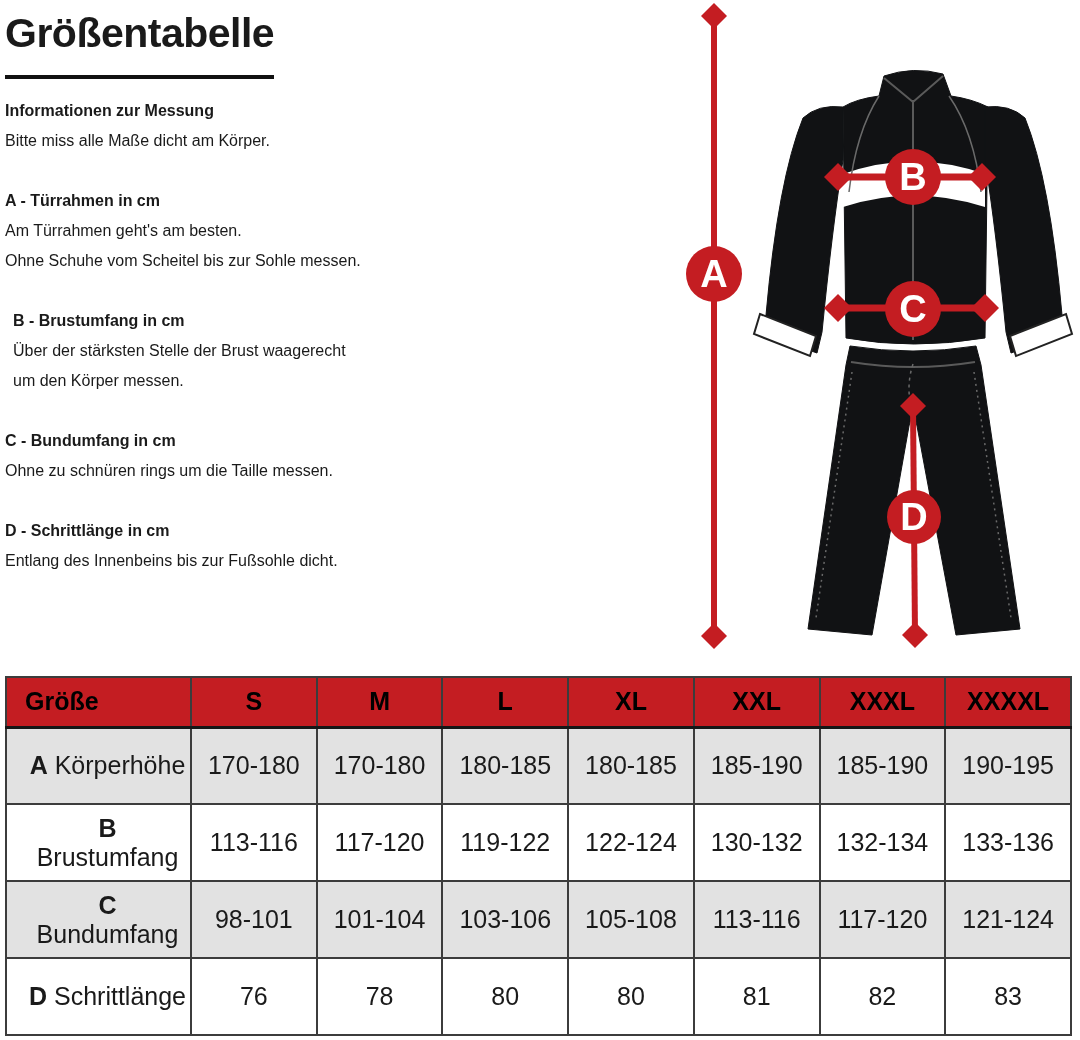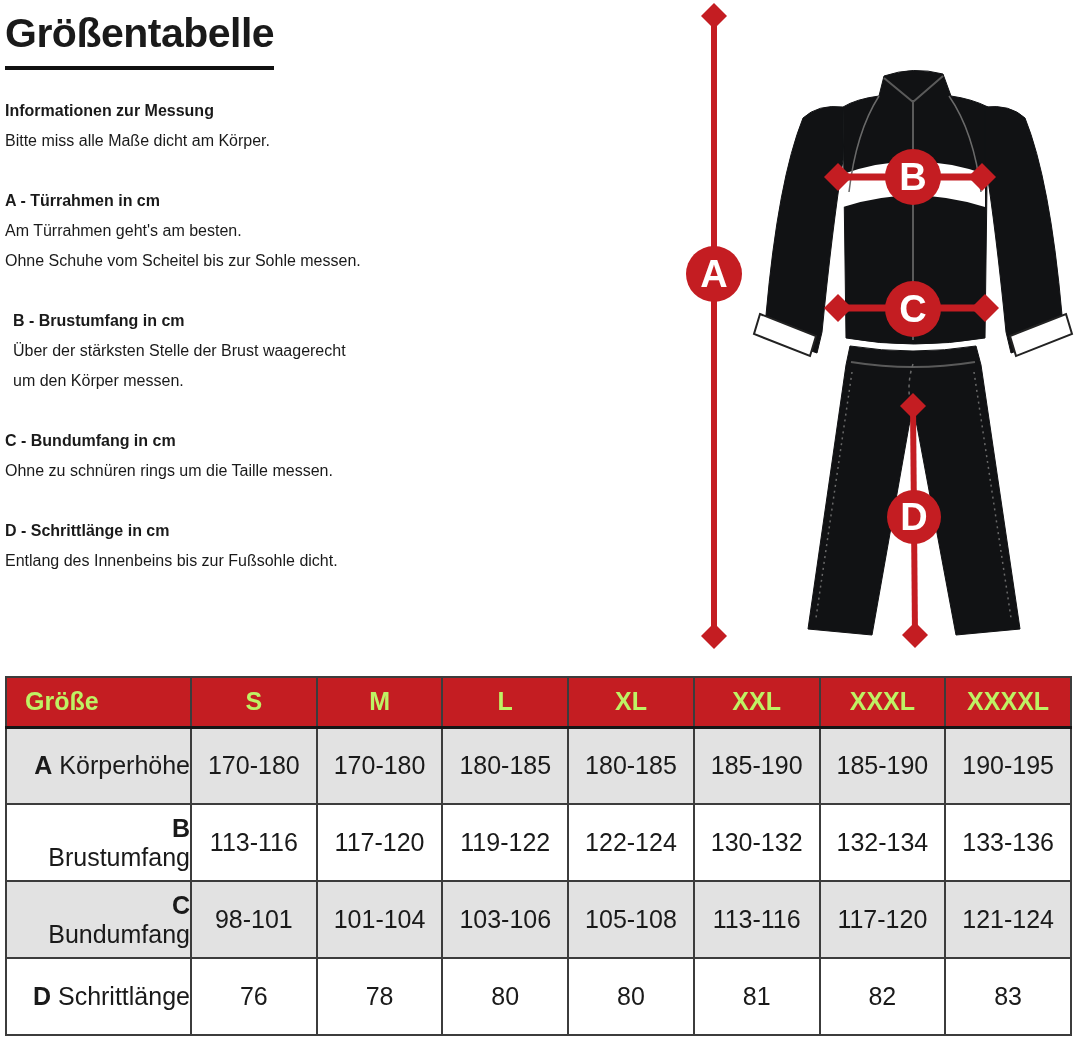--- a/index.html
+++ b/index.html
@@ -3,21 +3,21 @@
 <meta charset="utf-8">
 <style>
   :root { --accent: #c41d22; --ink: #1a1a1a; --row-gray: #e2e2e2; --tbl-border: #3c3c3c; }
   * { margin: 0; padding: 0; box-sizing: border-box; }
   html, body { background: #ffffff; }
   body { width: 1080px; height: 1040px; font-family: "Liberation Sans", sans-serif; color: var(--ink); position: relative; overflow: hidden; }
 
   .page-title {
     position: absolute; left: 5px; top: 10px;
     font-size: 41px; font-weight: bold; letter-spacing: -0.5px;
-    border-bottom: 4px solid #111; padding-bottom: 9px; display: inline-block;
+    border-bottom: 4px solid #111; padding-bottom: 18px; display: inline-block;
   }
 
   .textblock { position: absolute; left: 5px; width: 560px; font-size: 16px; line-height: 30px; }
   .textblock .hd { font-weight: bold; }
 
   .pos-intro { top: 96px; }
   .pos-a { top: 186px; }
   .pos-b { top: 306px; margin-left: 8px; }
   .pos-c { top: 426px; }
   .pos-d { top: 516px; }
@@ -33,32 +33,32 @@
   .cuff     { fill: #ffffff; stroke: #222; stroke-width: 2; }
   .band     { fill: #ffffff; }
 
   table.sizes {
     position: absolute; left: 5px; top: 676px;
     width: 1067px; border-collapse: collapse; table-layout: fixed;
     border: 2px solid #262626;
     font-size: 25px;
   }
   table.sizes th {
-    background: var(--accent); color: #bef264; font-weight: bold;
+    background: var(--accent); color: #000000; font-weight: bold;
     height: 50px; text-align: center;
     border: 2px solid var(--tbl-border);
     border-bottom: 3px solid #161616;
   }
   table.sizes th.size-col-head:first-child,
   table.sizes th.label-head { text-align: left; padding-left: 18px; }
   table.sizes td {
     height: 77px; text-align: center;
     border: 2px solid var(--tbl-border);
   }
-  table.sizes td.label-cell { text-align: right; padding-left: 18px; }
+  table.sizes td.label-cell { text-align: center; padding-left: 18px; }
   tr.row-gray td { background: var(--row-gray); }
   tr.row-white td { background: #ffffff; }
 </style>
 </head>
 <body>
 
 <div>
 
   <h1 class="page-title">Größentabelle</h1>
 

